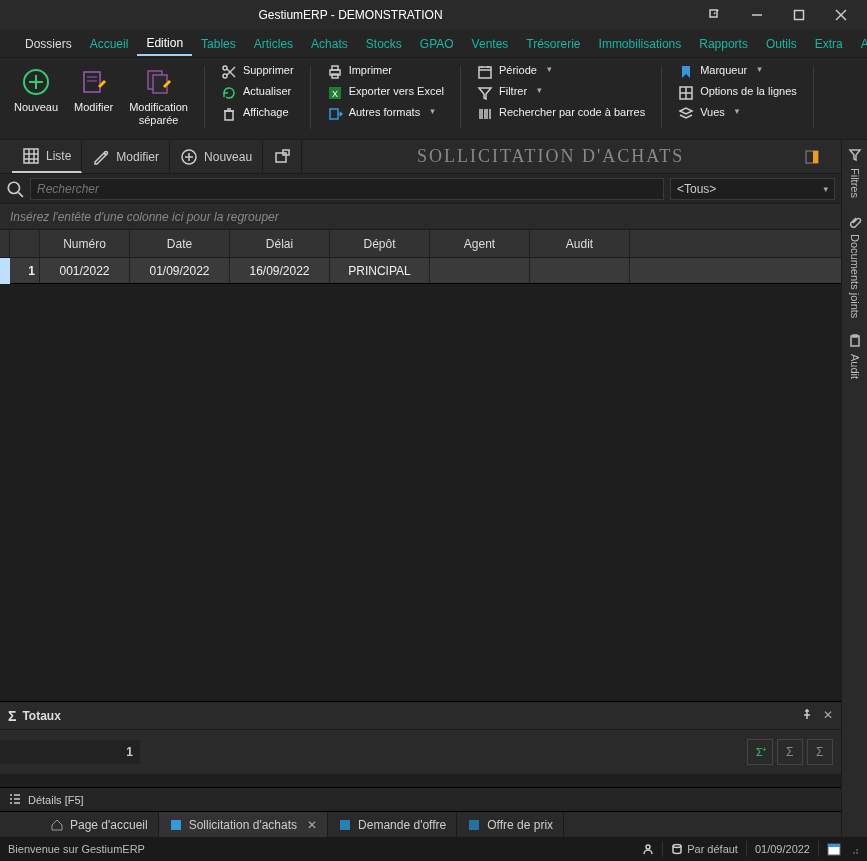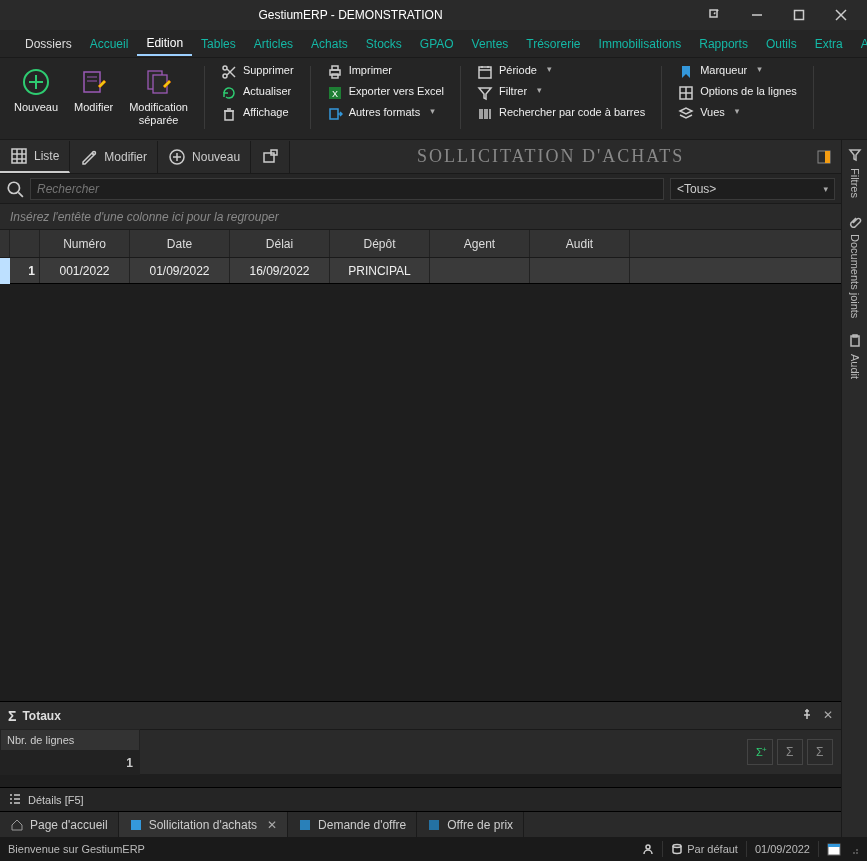--- a/index.html
+++ b/index.html
@@ -25,21 +25,21 @@
 .ribbon-big { display: flex; flex-direction: column; align-items: center; justify-content: flex-start; padding: 4px 6px; cursor: pointer; min-width: 50px; }
 .ribbon-big-icon { width: 32px; height: 32px; display: flex; align-items: center; justify-content: center; margin-bottom: 3px; }
 .ribbon-big-label { font-size: 11px; color: #eee; text-align: center; line-height: 1.2; white-space: pre-line; }
 .ribbon-col { display: flex; flex-direction: column; gap: 1px; }
 .ribbon-small { display: flex; align-items: flex-start; gap: 6px; padding: 2px 6px; cursor: pointer; white-space: nowrap; }
 .ribbon-small-icon { width: 16px; height: 16px; display: flex; align-items: center; justify-content: center; }
 .ribbon-small-label { font-size: 11px; color: #eee; }
 .dd-arrow { color: #aaa; font-size: 9px; margin-left: 4px; }
 
 
-.midbar { height: 34px; background: #2a2a2a; display: flex; align-items: center; padding: 0 0px; border-bottom: 1px solid #1a1a1a; }
+.midbar { height: 34px; background: #2a2a2a; display: flex; align-items: center; padding: 0 12px; border-bottom: 1px solid #1a1a1a; }
 .mid-btn { height: 32px; display: flex; align-items: center; gap: 6px; padding: 0 10px; cursor: pointer; border-right: 1px solid #1a1a1a; }
 .mid-btn.active-tab { border-bottom: 2px solid #ccc; }
 .mid-btn svg { width: 18px; height: 18px; stroke: #ccc; stroke-width: 1.5; fill: none; }
 .mid-title { flex: 1; text-align: center; color: #888; font-size: 18px; letter-spacing: 2px; font-family: Georgia, serif; }
 .mid-end { width: 26px; height: 26px; display: flex; align-items: center; justify-content: center; margin-right: 4px; cursor: pointer; }
 
 
 .searchrow { height: 30px; background: #252525; display: flex; align-items: center; padding: 2px 6px; gap: 6px; border-bottom: 1px solid #1a1a1a; }
 .search-icon { width: 18px; height: 18px; display: flex; align-items: center; justify-content: center; }
 .search-input { flex: 1; height: 22px; background: #1e1e1e; border: 1px solid #3a3a3a; color: #8b5cf6; padding: 0 6px; font-size: 12px; font-style: italic; }
@@ -78,21 +78,21 @@
 .totaux-cell-lbl { width: 140px; background: #333; padding: 4px 6px; font-size: 11px; border: 1px solid #222; }
 .totaux-cell-val { width: 140px; background: #222; padding: 4px 6px; text-align: right; font-weight: bold; border: 1px solid #222; }
 .totaux-cells { display:flex; flex-direction:column; }
 .totaux-right { margin-left: auto; display: flex; gap: 4px; padding-right: 8px; }
 .totaux-btn { width: 26px; height: 26px; border: 1px solid #444; display: flex; align-items: center; justify-content: center; cursor: pointer; }
 
 
 .details-bar { height: 24px; background: #252525; display: flex; align-items: center; padding: 0 8px; gap: 6px; border-top: 1px solid #000; font-size: 11px; margin-top: 13px; }
 
 
-.bottom-tabs { height: 26px; background: #2a2a2a; display: flex; align-items: stretch; border-top: 1px solid #000; }
+.bottom-tabs { height: 26px; background: #2a2a2a; display: flex; align-items: stretch; border-top: 1px solid #000; padding-left: 40px; }
 .btab { display: flex; align-items: center; gap: 6px; padding: 0 10px; border-right: 1px solid #1a1a1a; cursor: pointer; font-size: 12px; }
 .btab.active { background: #333; }
 .btab-close { color: #aaa; margin-left: 4px; cursor: pointer; }
 .btab-icon { width: 14px; height: 14px; }
 
 
 .statusbar { height: 24px; background: #1a1a1a; display: flex; align-items: center; padding: 0 8px; font-size: 11px; color: #bbb; }
 .status-left { flex: 1; }
 .status-sep { width: 1px; height: 16px; background: #333; margin: 0 8px; }
 .status-item { display: flex; align-items: center; gap: 4px; }
@@ -424,21 +424,20 @@
         </div>
         <div class="totaux-hdr-controls">
           <span><svg width="12" height="12" viewBox="0 0 12 12" class="icon">
                 <path d="M6 1 L6 7 M4 3 L8 3 M3 7 L9 7 M6 7 L6 11"></path>
               </svg></span>
           <span>✕</span>
         </div>
       </div>
       <div class="totaux-body">
         <div class="totaux-cells">
-          <div class="totaux-cell-lbl">Nbr. de lignes</div>
           <div class="totaux-cell-val">1</div>
         </div>
         <div class="totaux-right">
           <div class="totaux-btn">
               <svg width="14" height="14" viewBox="0 0 14 14">
                 <text x="3" y="11" font-size="11" fill="#2ecc71">Σ</text>
                 <text x="9" y="7" font-size="8" fill="#2ecc71">+</text>
               </svg>
             </div>
           <div class="totaux-btn">

